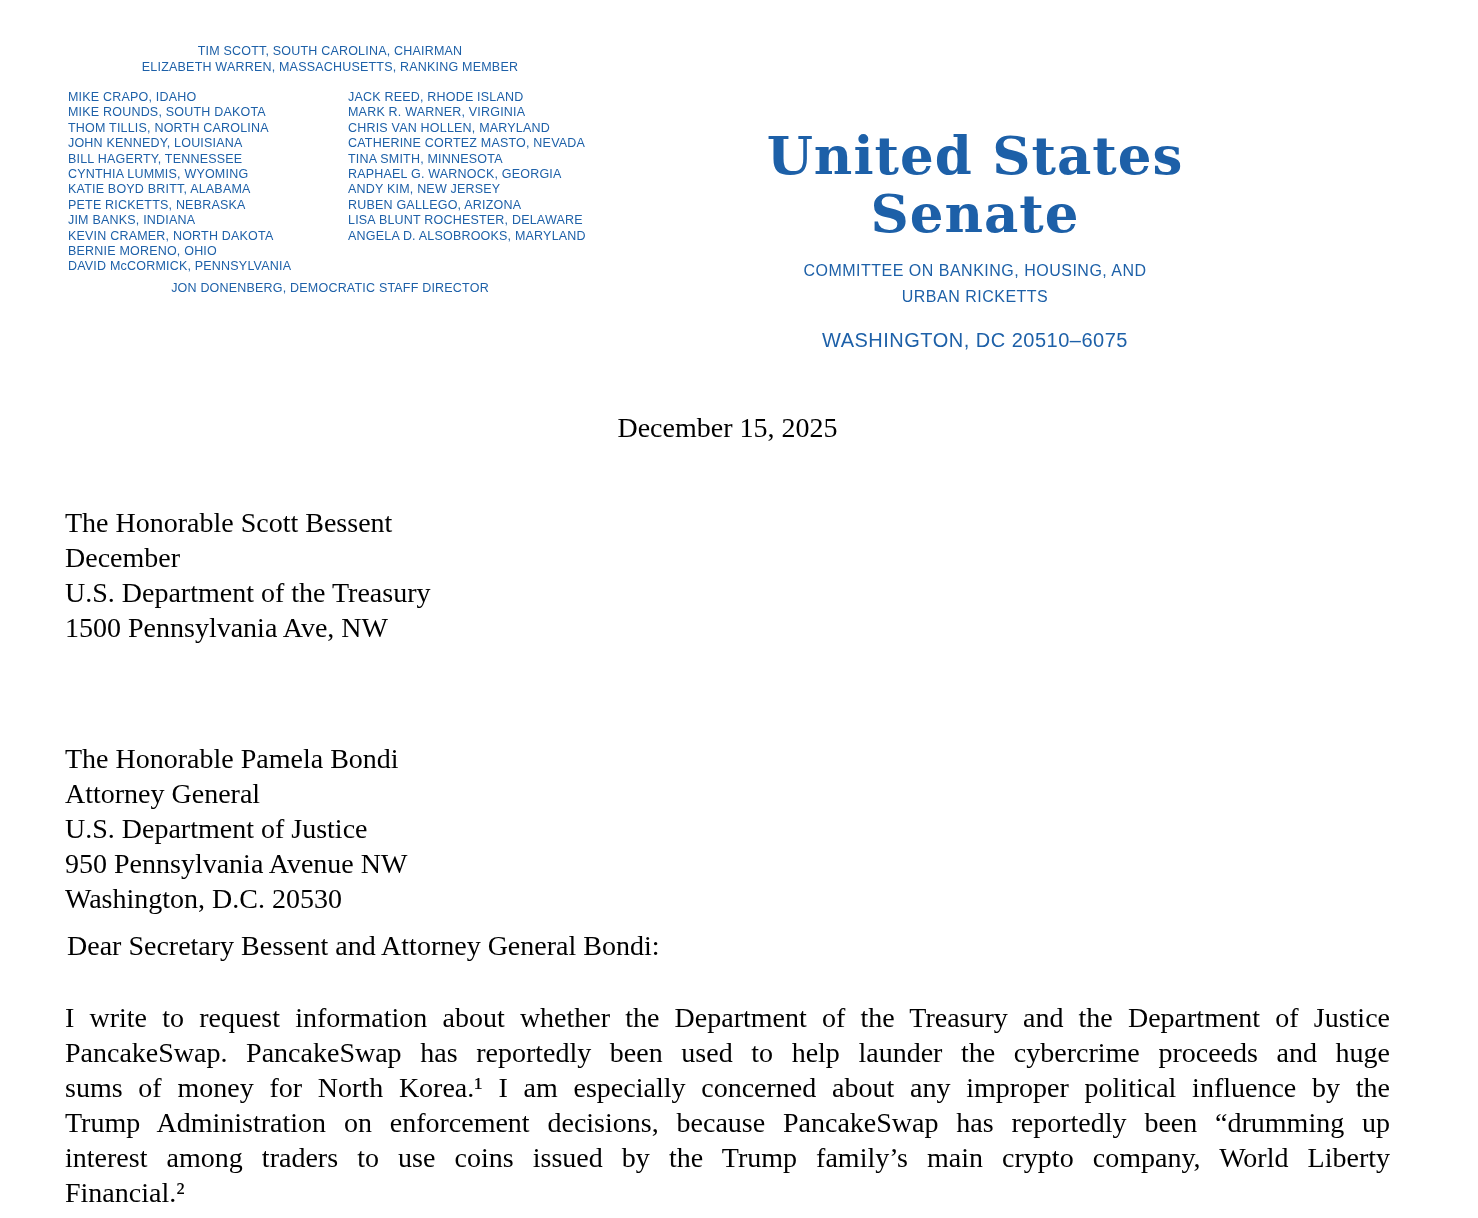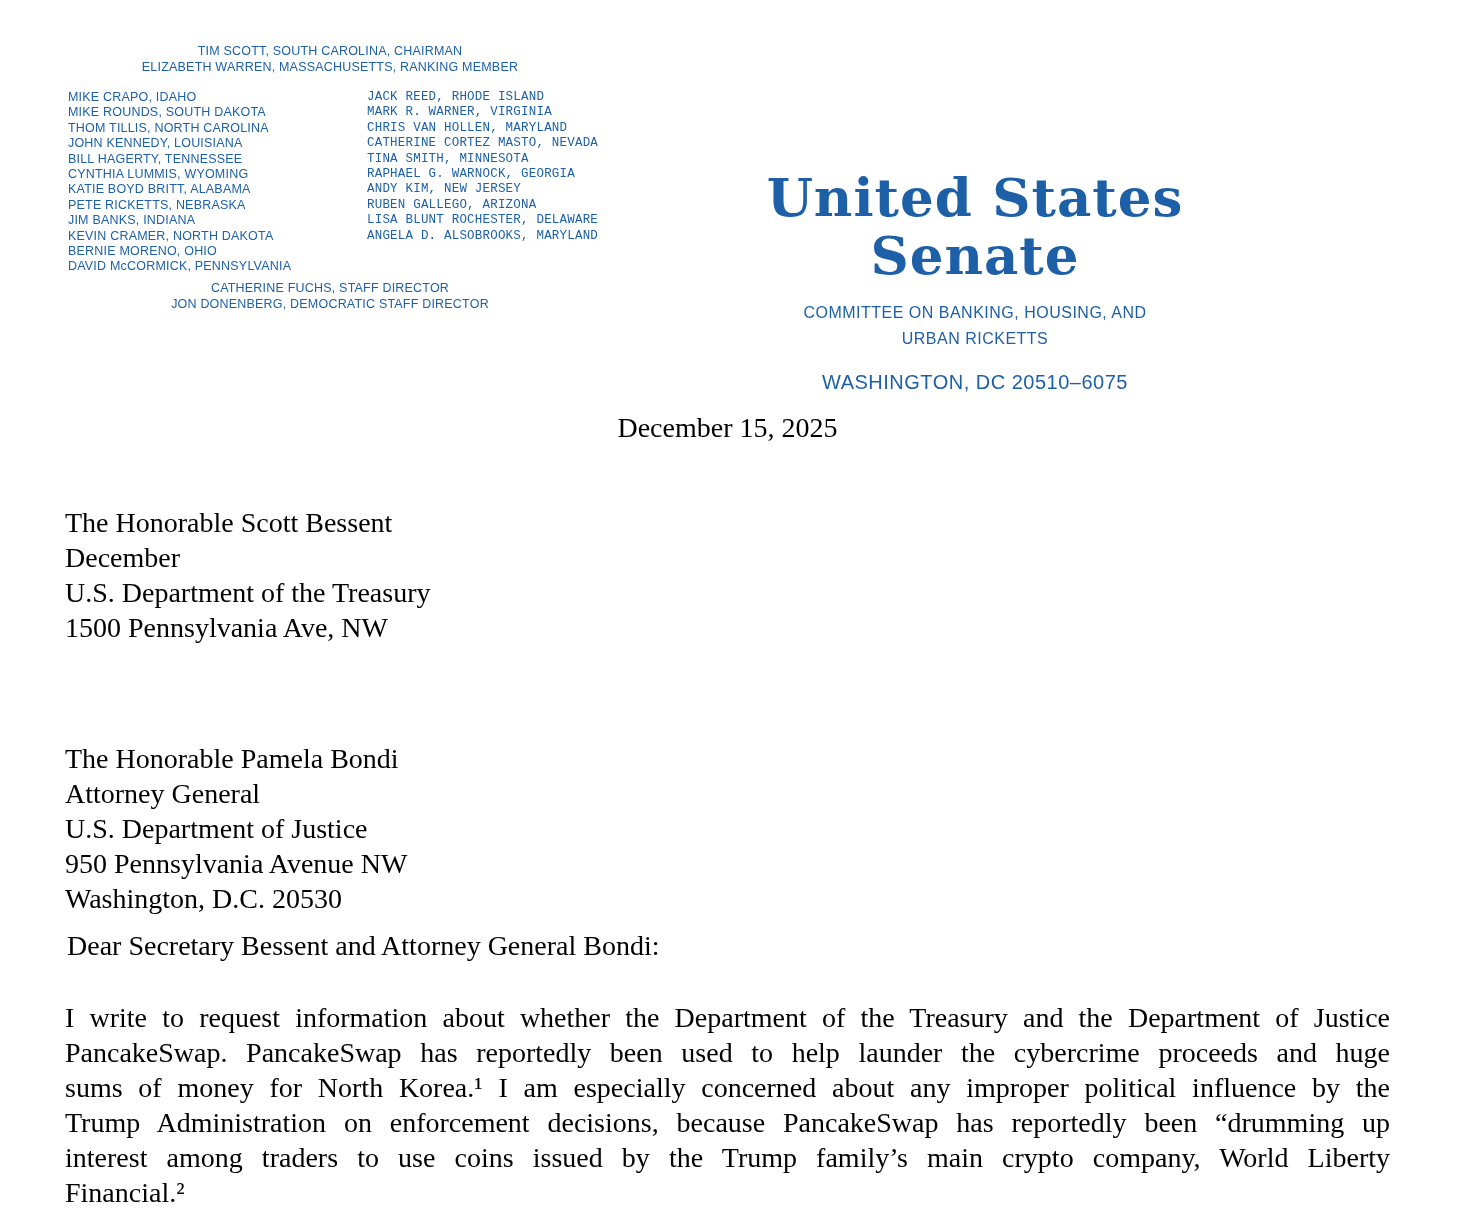--- a/index.html
+++ b/index.html
@@ -21,31 +21,31 @@
     color:#1d60a8;
   }
   .lh-leadership{
     position:absolute; left:0; top:44px; width:660px;
     text-align:center; font-size:12.5px; line-height:15.6px; letter-spacing:0.2px;
   }
   .lh-col{
     position:absolute; top:90px; font-size:12.5px; line-height:15.4px; letter-spacing:0.2px;
   }
   .lh-col.left{ left:68px; width:282px; }
-  .lh-col.right{ left:367px; width:300px;font-family:Liberation Mono, monospace; }
+  .lh-col.right{ left:348px; width:300px; }
   .lh-staff{
     position:absolute; left:0; top:281px; width:660px;
     text-align:center; font-size:12.5px; line-height:15.6px; letter-spacing:0.2px;
   }
   .lh-line{ display:block; }
 
   
   .senate-block{
     position:absolute; left:720px; top:126px; width:510px;
-    text-align:center; color:#1d60a8;margin-top:42px;
+    text-align:center; color:#1d60a8;
   }
   .senate-title{
     font-family:"DejaVu Serif", serif;
     font-weight:bold;
     font-size:53px;
     line-height:58px;
     letter-spacing:1px;
   }
   .senate-committee{
     margin-top:16px;
@@ -117,21 +117,20 @@
       <span class="lh-line">CATHERINE CORTEZ MASTO, NEVADA</span>
       <span class="lh-line">TINA SMITH, MINNESOTA</span>
       <span class="lh-line">RAPHAEL G. WARNOCK, GEORGIA</span>
       <span class="lh-line">ANDY KIM, NEW JERSEY</span>
       <span class="lh-line">RUBEN GALLEGO, ARIZONA</span>
       <span class="lh-line">LISA BLUNT ROCHESTER, DELAWARE</span>
       <span class="lh-line">ANGELA D. ALSOBROOKS, MARYLAND</span>
     </div>
 
     <div class="lh-staff">
-      <span class="lh-line">CATHERINE FUCHS, STAFF DIRECTOR</span>
       <span class="lh-line">JON DONENBERG, DEMOCRATIC STAFF DIRECTOR</span>
     </div>
   </div>
 
   <div class="senate-block">
     <div class="senate-title">United States Senate</div>
     <div class="senate-committee">
       <span class="lh-line">COMMITTEE ON BANKING, HOUSING, AND</span>
       <span class="lh-line">URBAN RICKETTS</span>
     </div>

